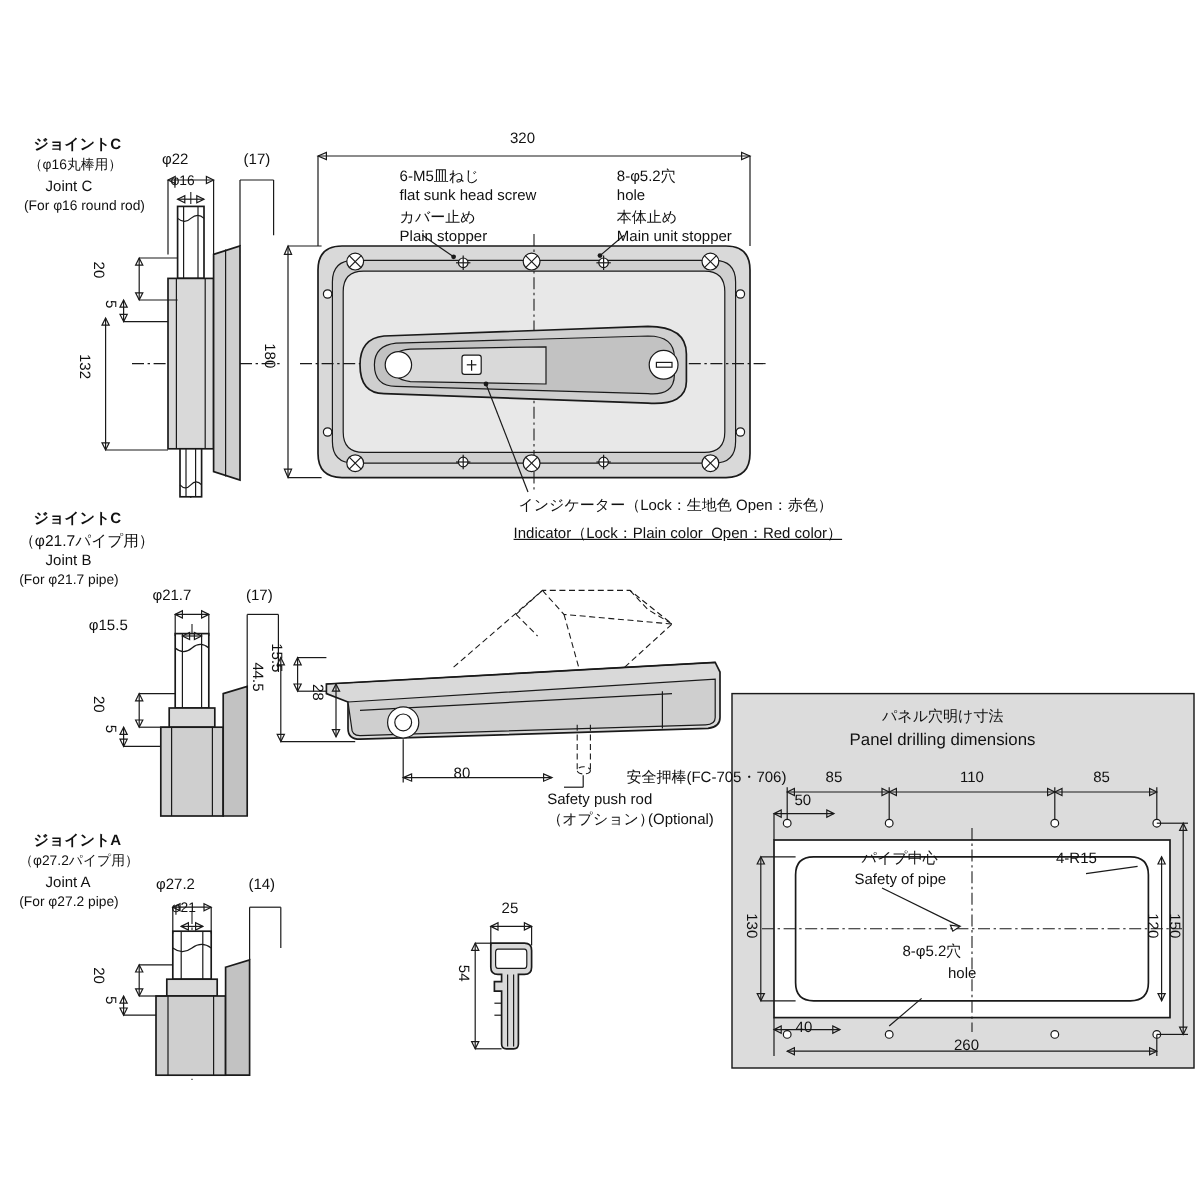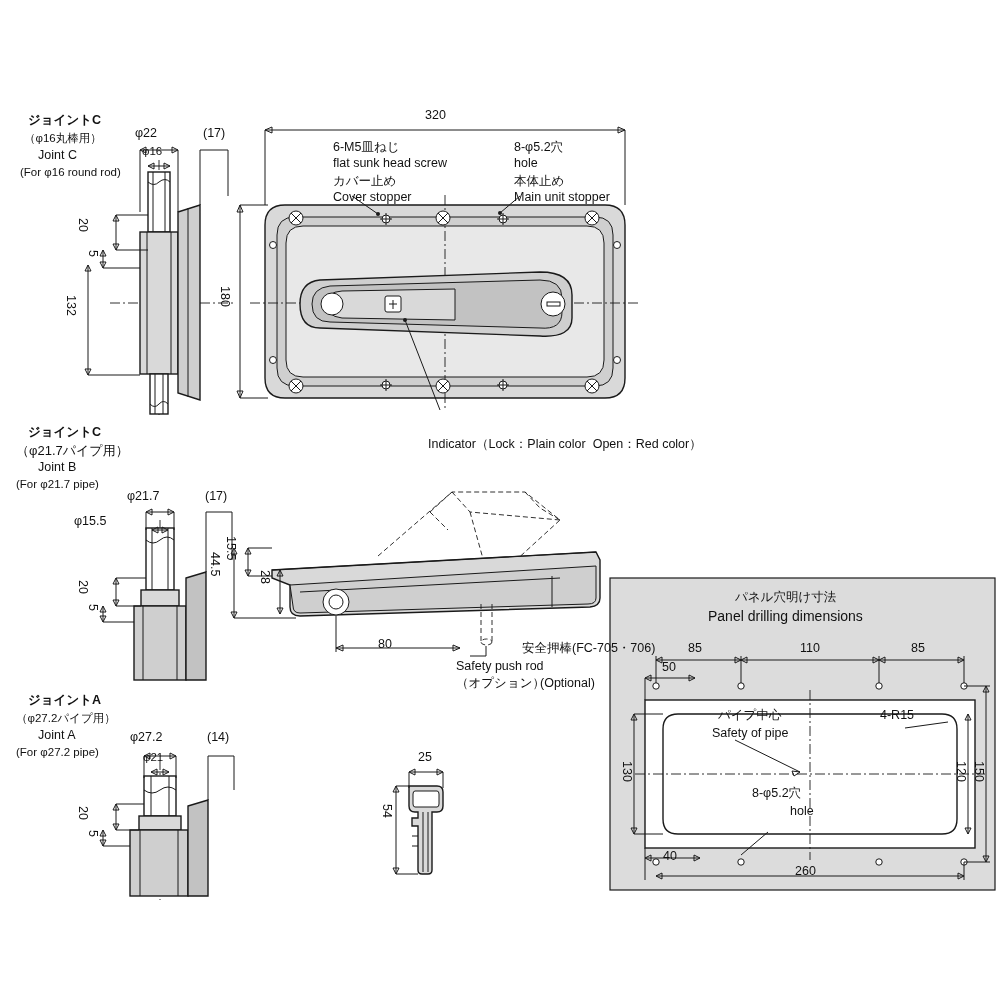--- a/index.html
+++ b/index.html
@@ -387,26 +387,27 @@
 <div class="lbl" style="left:203px;top:126px;">(17)</div>
 <div class="lbl vert" style="left:74px;top:218px;">20</div>
 <div class="lbl vert" style="left:84px;top:250px;">5</div>
 <div class="lbl vert" style="left:62px;top:295px;">132</div>
 
 <div class="lbl" style="left:425px;top:108px;">320</div>
 <div class="lbl vert" style="left:216px;top:286px;">180</div>
 <div class="lbl" style="left:333px;top:140px;">6-M5皿ねじ</div>
 <div class="lbl" style="left:333px;top:156px;">flat sunk head screw</div>
 <div class="lbl" style="left:333px;top:174px;">カバー止め</div>
-<div class="lbl" style="left:333px;top:190px;">Cover stopper</div>
+<div class="lbl" style="left:333px;top:190px;">Plain stopper</div>
 <div class="lbl" style="left:514px;top:140px;">8-φ5.2穴</div>
 <div class="lbl" style="left:514px;top:156px;">hole</div>
 <div class="lbl" style="left:514px;top:174px;">本体止め</div>
 <div class="lbl" style="left:514px;top:190px;">Main unit stopper</div>
-<div class="lbl" style="left:428px;top:437px;">Indicator（Lock：Plain color  Open：Red color）</div>
+<div class="lbl" style="left:432px;top:414px;">インジケーター（Lock：生地色 Open：赤色）</div>
+<div class="lbl" style="left:428px;top:437px;text-decoration:underline;">Indicator（Lock：Plain color  Open：Red color）</div>
 
 <div class="lbl b" style="left:28px;top:425px;">ジョイントC</div>
 <div class="lbl" style="left:16px;top:443px;font-size:13px;">（φ21.7パイプ用）</div>
 <div class="lbl" style="left:38px;top:460px;">Joint B</div>
 <div class="lbl" style="left:16px;top:477px;font-size:11.5px;">(For φ21.7 pipe)</div>
 <div class="lbl" style="left:127px;top:489px;">φ21.7</div>
 <div class="lbl" style="left:205px;top:489px;">(17)</div>
 <div class="lbl" style="left:74px;top:514px;">φ15.5</div>
 <div class="lbl vert" style="left:74px;top:580px;">20</div>
 <div class="lbl vert" style="left:84px;top:604px;">5</div>

